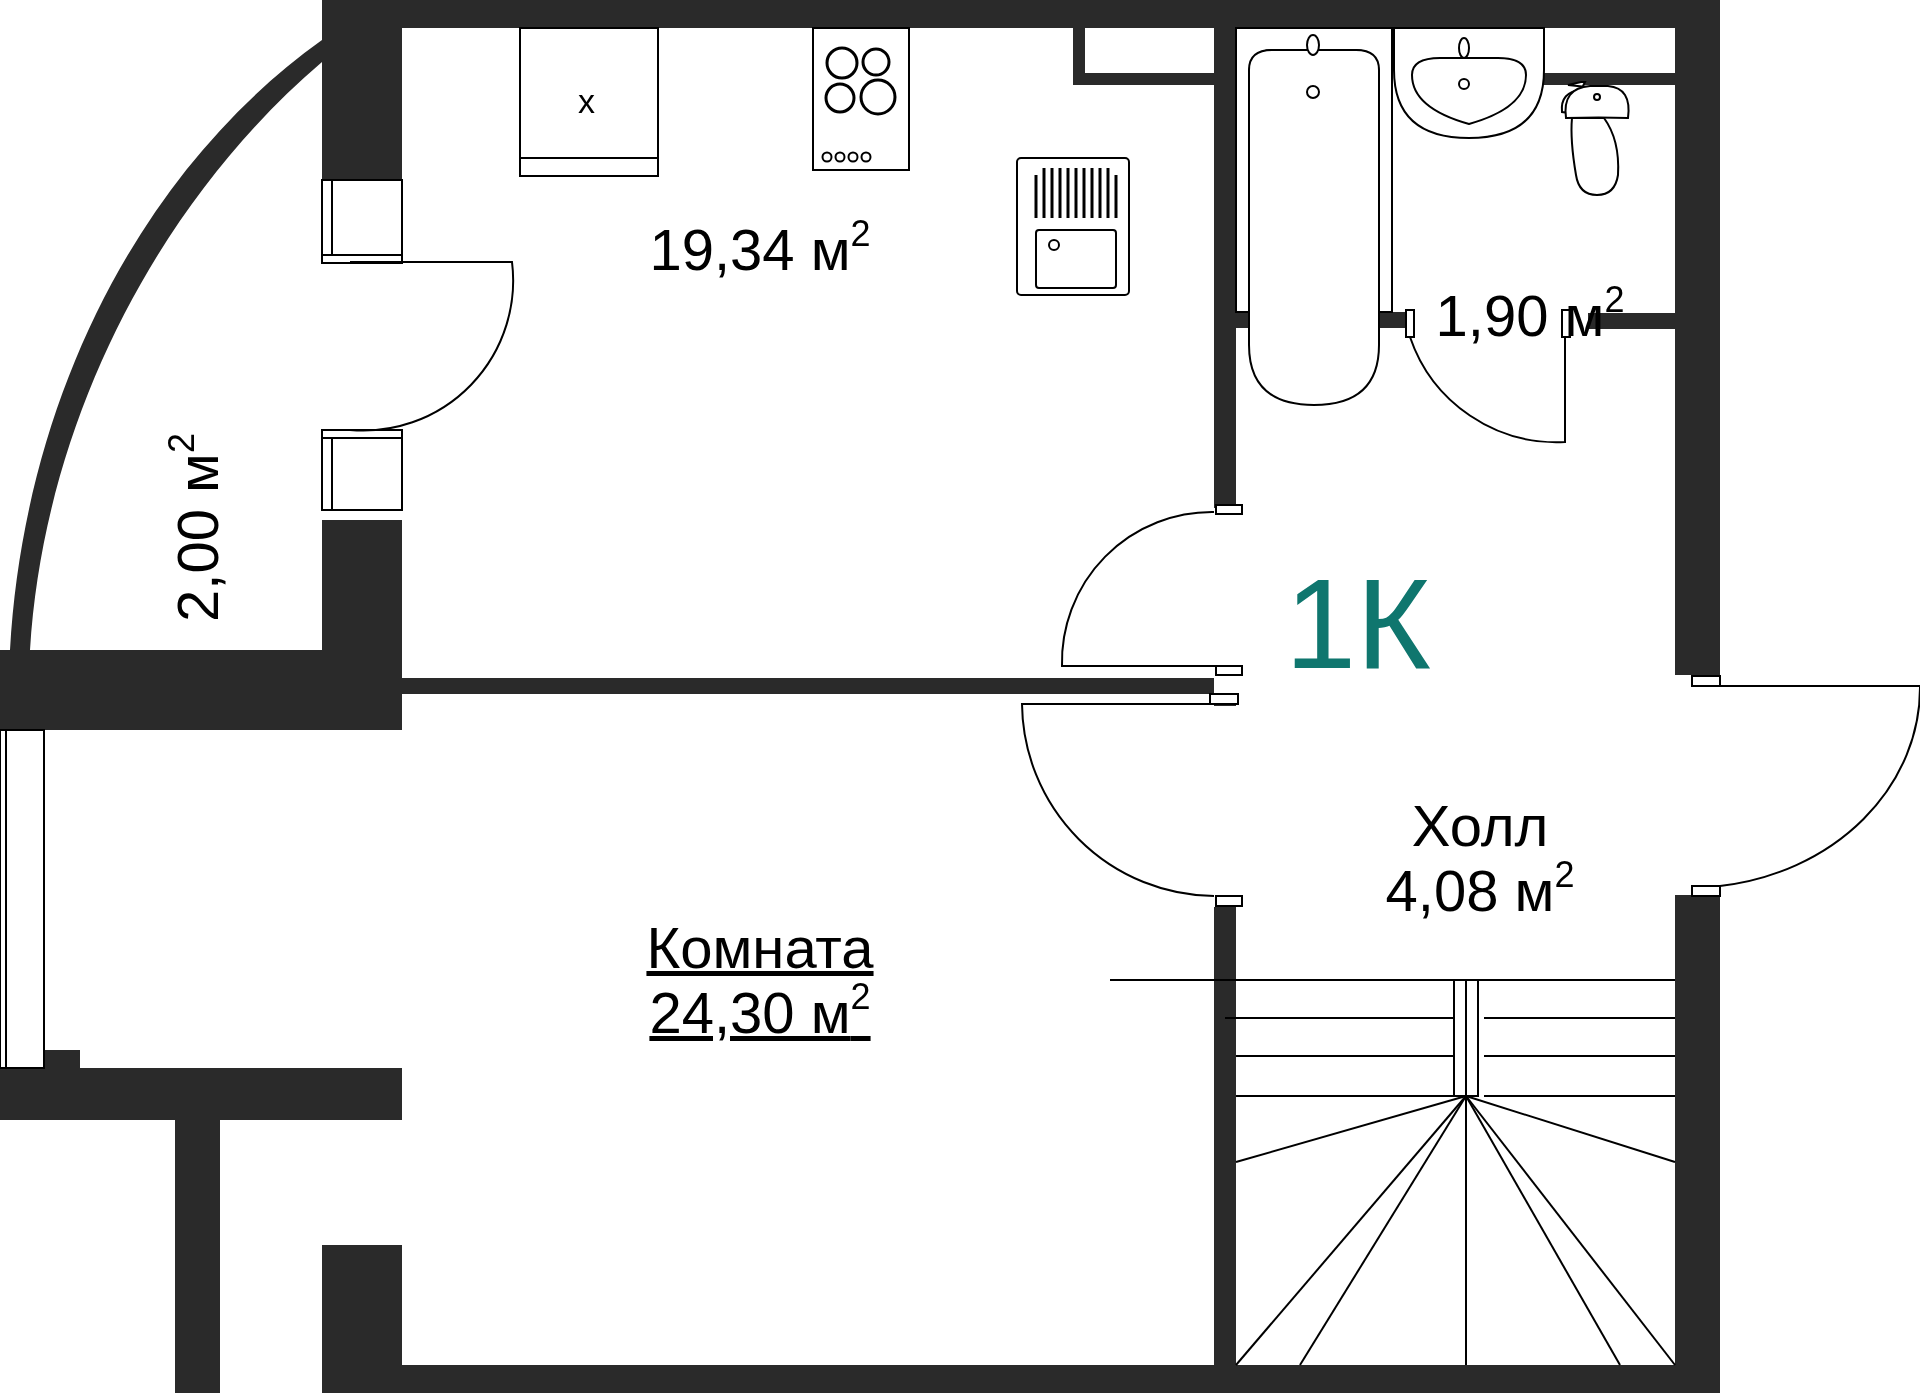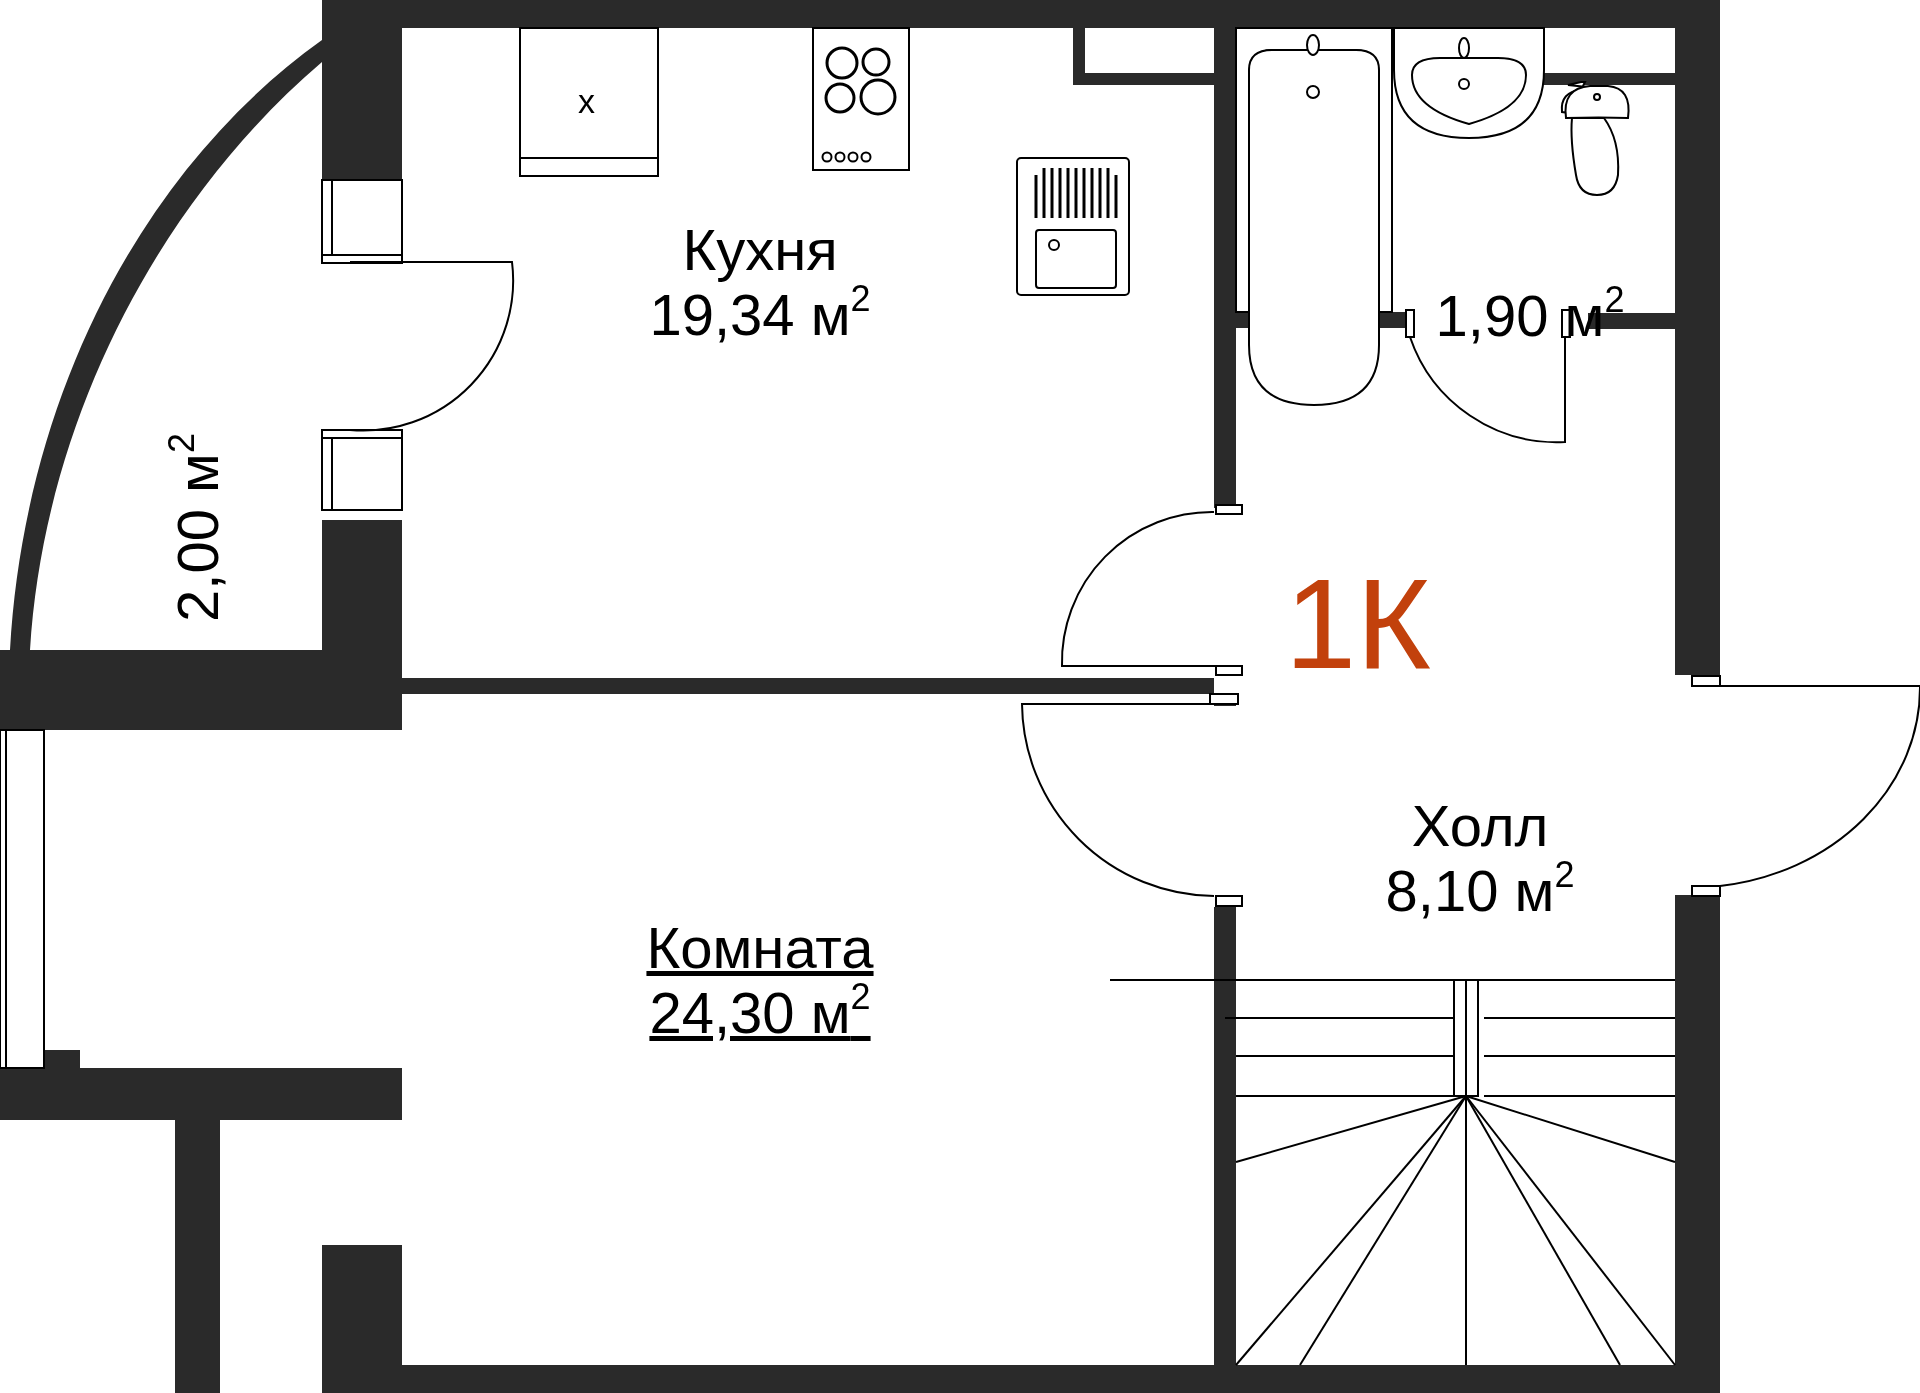--- a/index.html
+++ b/index.html
@@ -13,21 +13,21 @@
     position: absolute;
     font-family: "Liberation Sans", sans-serif;
     color: #000;
     text-align: center;
     white-space: nowrap;
     line-height: 1.12;
   }
   .label .name { display: block; font-size: 58px; }
   .label .area { display: block; font-size: 58px; }
   .label sup { font-size: 36px; vertical-align: top; position: relative; top: -4px; }
-  .big { position: absolute; font-family: "Liberation Sans", sans-serif; font-size: 128px; color: #c2410c; line-height: 1; }
+  .big { position: absolute; font-family: "Liberation Sans", sans-serif; font-size: 128px; color: #0f766e; line-height: 1; }
   .xmark { position: absolute; font-family: "Liberation Sans", sans-serif; font-size: 34px; color: #000; }
 </style>
 </head>
 <body>
 
 <svg id="plan" viewBox="0 0 1920 1393" xmlns="http://www.w3.org/2000/svg">
 
   <g>
 
     <rect class="wall" x="322" y="0" width="1398" height="28"></rect>
@@ -182,37 +182,36 @@
   </g>
   <g>
     <path class="wh" d="M1568,85 L1581,82 L1585,82 L1581,90 Q1560,92 1562,112 L1586,115 L1592,115 L1600,112 Q1612,98 1596,88 Z"></path>
     <path class="wh" d="M1566,118 Q1562,88 1590,86 L1608,86 Q1632,88 1628,118 Q1600,117 1566,118 Z"></path>
     <path class="wh" d="M1572,118 L1604,118 Q1620,140 1618,175 Q1615,195 1597,195 Q1579,195 1576,175 Q1570,140 1572,118 Z"></path>
     <circle class="ln" cx="1597" cy="97" r="3"></circle>
   </g>
 </svg>
 
 <div class="label" style="left:600px; top:218px; width:320px;">
-  <span class="name">Кухня</span>
   <span class="area"><span>19,34 м</span><sup>2</sup></span>
 </div>
 
 <div class="label" style="left:1410px; top:284px; width:240px;">
   <span class="area"><span>1,90 м</span><sup>2</sup></span>
 </div>
 
 <div class="label" style="left:38px; top:495px; width:320px; transform: rotate(-90deg); transform-origin: center center;">
   <span class="area"><span>2,00 м</span><sup>2</sup></span>
 </div>
 
 <div class="label" style="left:580px; top:916px; width:360px;text-decoration:underline;">
   <span class="name">Комната</span>
   <span class="area"><span>24,30 м</span><sup>2</sup></span>
 </div>
 
 <div class="label" style="left:1330px; top:794px; width:300px;">
   <span class="name">Холл</span>
-  <span class="area"><span>8,10 м</span><sup>2</sup></span>
+  <span class="area"><span>4,08 м</span><sup>2</sup></span>
 </div>
 
 <div class="big" style="left:1285px; top:560px;">1К</div>
 
 <div class="xmark" style="left:578px; top:82px;">x</div>
 
 </body></html>

